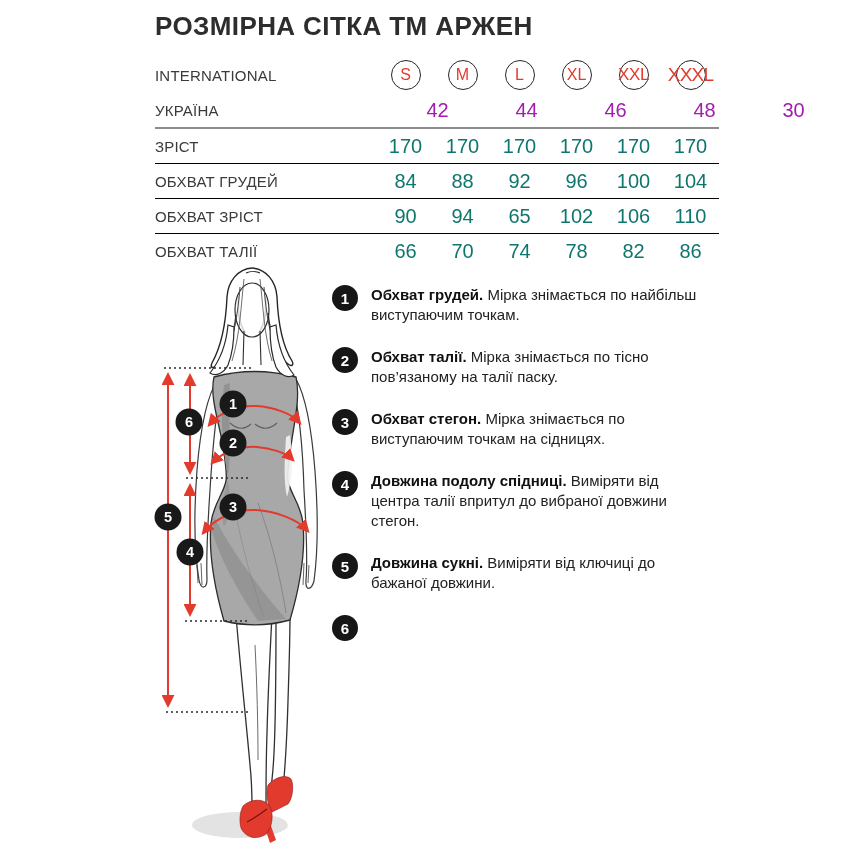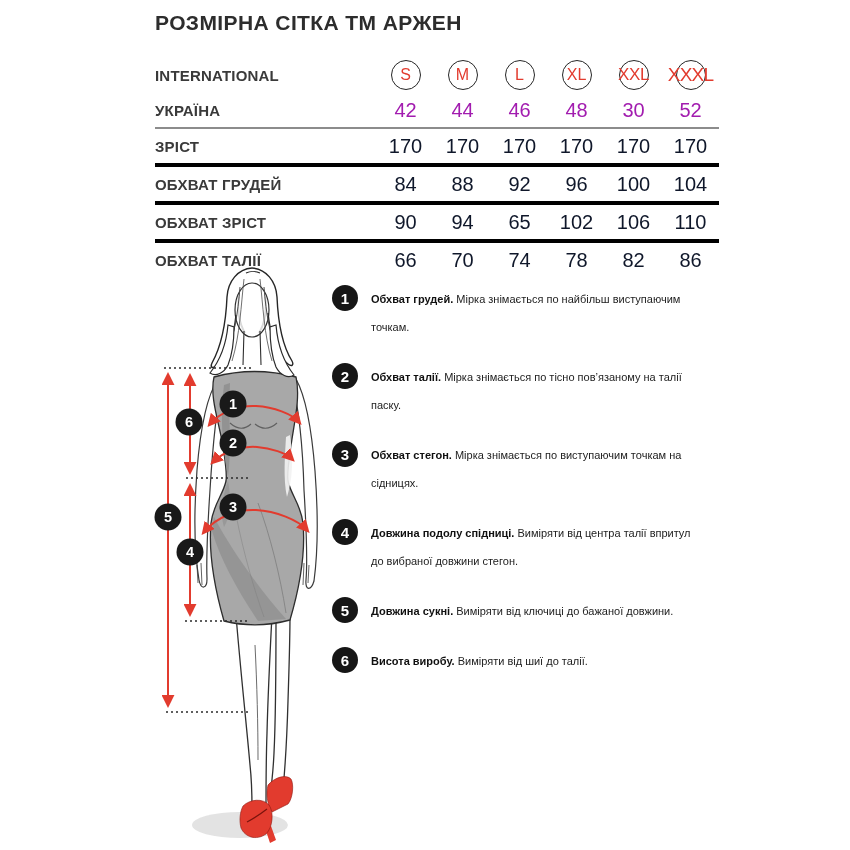--- a/index.html
+++ b/index.html
@@ -2,51 +2,51 @@
 <html><head>
 <meta charset="utf-8">
 <style>
   html,body{margin:0;padding:0;background:#fff;}
   .page{
     position:relative;width:850px;height:850px;background:#ffffff;overflow:hidden;
     font-family:"Liberation Sans",sans-serif;color:#2e2e2e;
   }
   
   .title{
-    position:absolute;left:155px;top:11px;font-size:21px;font-weight:600;
+    position:absolute;left:155px;top:11px;font-size:26px;font-weight:600;
     letter-spacing:0.4px;color:#2d2d2d;white-space:nowrap;
   }
   
   .size-table{position:absolute;left:155px;top:57px;width:564px;}
   .trow{display:grid;grid-template-columns:222px repeat(6,57px);align-items:center;height:34px;}
   .trow.r-int{height:36px;}
-  .trow .lbl{font-size:15px;font-weight:700;color:#3a3a3a;letter-spacing:0.2px;}
+  .trow .lbl{font-size:15px;font-weight:400;color:#3a3a3a;letter-spacing:0.2px;}
   .trow .cell{text-align:center;}
-  .b-strong{border-bottom:2px solid #8c8c8c;}
-  .b-light{border-bottom:4px solid #000000;}
+  .b-strong{border-bottom:2px solid #8c8c8c;gap:32px;}
+  .b-light{border-bottom:1px solid #000000;}
   .size-circle{
     display:inline-flex;align-items:center;justify-content:center;
     width:30px;height:30px;border:1.6px solid #262626;border-radius:50%;
     color:#e23b2e;font-size:16px;font-weight:500;white-space:nowrap;overflow:visible;
     box-sizing:border-box;
   }
   .size-circle.small{font-size:17px;letter-spacing:-0.3px;}
   .size-circle.xsmall{font-size:19px;letter-spacing:-0.8px;}
   .val-dark{font-size:20px;color:#a21caf;}
-  .val-gray{font-size:20px;color:#0f172a;}
+  .val-gray{font-size:20px;color:#0f766e;}
   
   .figure-wrap{position:absolute;left:140px;top:265px;width:200px;height:585px;}
   
   .instructions{position:absolute;left:332px;top:285px;width:372px;}
   .instr-item{display:flex;gap:13px;margin-bottom:22px;align-items:flex-start;}
   .num-badge{
     flex:0 0 26px;width:26px;height:26px;border-radius:50%;background:#161616;
     color:#fff;font-size:15px;font-weight:700;display:flex;align-items:center;justify-content:center;
   }
-  .instr-text{font-size:11px;line-height:28px;color:#222;max-width:332px;}
+  .instr-text{font-size:15px;line-height:20px;color:#222;max-width:332px;}
   .instr-text b{font-weight:700;color:#101010;}
 </style>
 </head>
 <body>
 
 <div class="page">
 
   <div class="title">РОЗМІРНА СІТКА ТМ АРЖЕН</div>
 
   <div class="size-table">
@@ -236,17 +236,16 @@
     <div class="instr-item">
       <div class="num-badge">4</div>
       <div class="instr-text"><b>Довжина подолу спідниці.</b><span> Виміряти від центра талії впритул до вибраної довжини стегон.</span></div>
     </div>
     <div class="instr-item">
       <div class="num-badge">5</div>
       <div class="instr-text"><b>Довжина сукні.</b><span> Виміряти від ключиці до бажаної довжини.</span></div>
     </div>
     <div class="instr-item">
       <div class="num-badge">6</div>
-      <div class="instr-text"><b>Висота виробу.</b><span> Виміряти від шиї до талії.</span></div>
     </div>
   </div>
 
 </div>
 
 </body></html>

